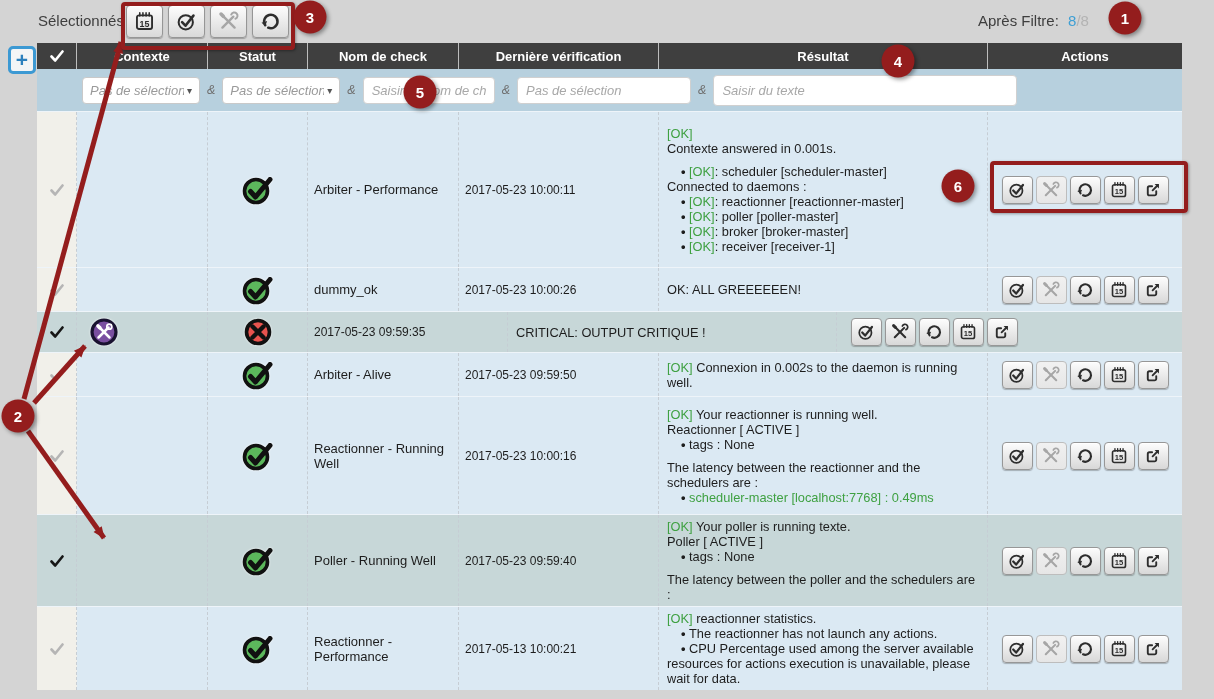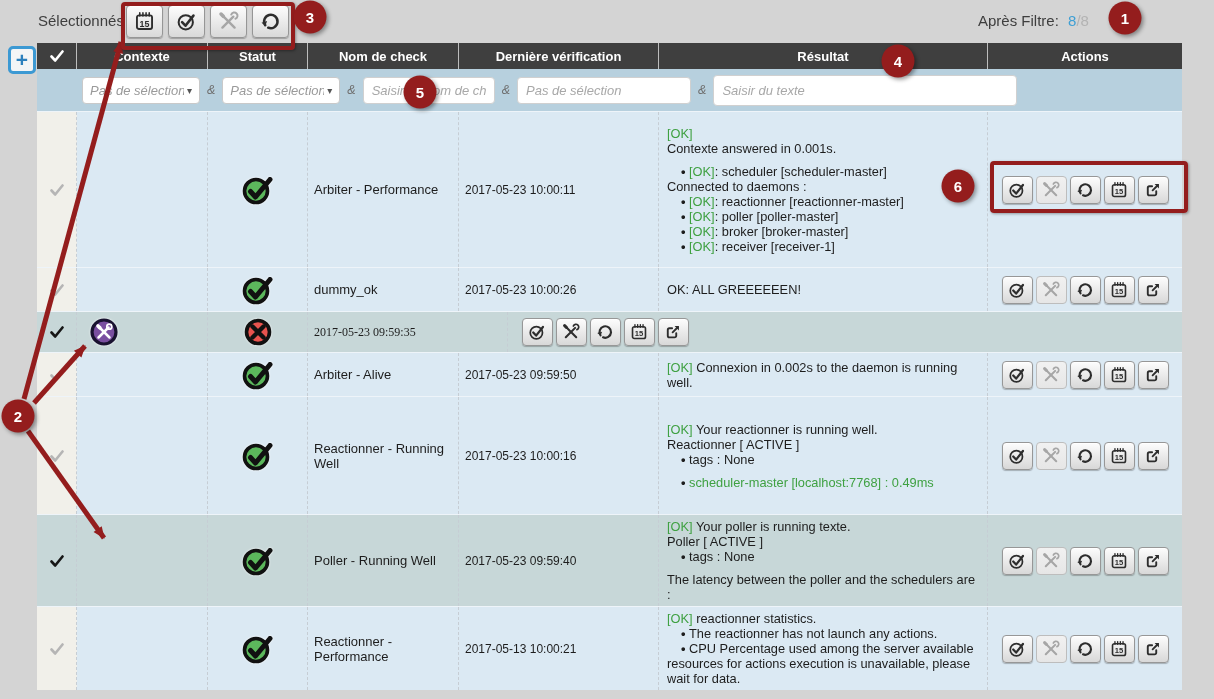--- a/index.html
+++ b/index.html
@@ -331,22 +331,25 @@
             </span>
           </div>
           <div class="cell c-status" style="width: 100px;">
             <span class="statwrap" style="display: flex;">
               <svg width="34" height="34" viewBox="0 0 34 34">
                 <circle cx="17" cy="17" r="11.5" fill="#e8534e" stroke="#111" stroke-width="3.6"></circle>
                 <path d="M11.5 11.5 L22.5 22.5 M22.5 11.5 L11.5 22.5" stroke="#111" stroke-width="4.4" stroke-linecap="round"></path>
               </svg>
             </span>
           </div>
-          <div class="cell c-last" style="width: 200px; font-family: Liberation Serif, serif;">
+          <div class="cell c-last" style="width: 200px;">
             <span>2017-05-23 09:59:35</span>
+          </div>
+          <div class="cell c-result" style="width: 329px;">
+            <div class="rline"><span>CRITICAL: OUTPUT CRITIQUE !</span></div>
           </div>
           <div class="cell c-actions" style="width: 194px;">
             <button class="abtn">
               <span style="display: flex;">
                 <svg width="18" height="18" viewBox="0 0 20 20">
                   <circle cx="9.3" cy="10.8" r="6.8" fill="none" stroke="#2d2d2d" stroke-width="1.9"></circle>
                   <path d="M5.8 10.6 L9 14 L16.6 4.4" fill="none" stroke="#2d2d2d" stroke-width="2.5" stroke-linecap="round" stroke-linejoin="round"></path>
                 </svg>
               </span>
             </button>
@@ -482,20 +485,21 @@
             <span>Reactionner - Running Well</span>
           </div>
           <div class="cell c-last" style="width: 200px;">
             <span>2017-05-23 10:00:16</span>
           </div>
           <div class="cell c-result" style="width: 329px;">
             <div class="rline"><span style="color: rgb(63, 161, 66);">[OK]</span><span> Your reactionner is running well.</span></div>
             <div class="rline"><span>Reactionner [ ACTIVE ]</span></div>
             <div class="rline bullet"><span>tags : None</span></div>
             <div class="rline blank"></div>
+            <div class="rline"><span>The latency between the reactionner and the schedulers are :</span></div>
             <div class="rline bullet"><span style="color: rgb(63, 161, 66);">scheduler-master [localhost:7768] : 0.49ms</span></div>
           </div>
           <div class="cell c-actions" style="width: 194px;">
             <button class="abtn">
               <span style="display: flex;">
                 <svg width="18" height="18" viewBox="0 0 20 20">
                   <circle cx="9.3" cy="10.8" r="6.8" fill="none" stroke="#2d2d2d" stroke-width="1.9"></circle>
                   <path d="M5.8 10.6 L9 14 L16.6 4.4" fill="none" stroke="#2d2d2d" stroke-width="2.5" stroke-linecap="round" stroke-linejoin="round"></path>
                 </svg>
               </span>

